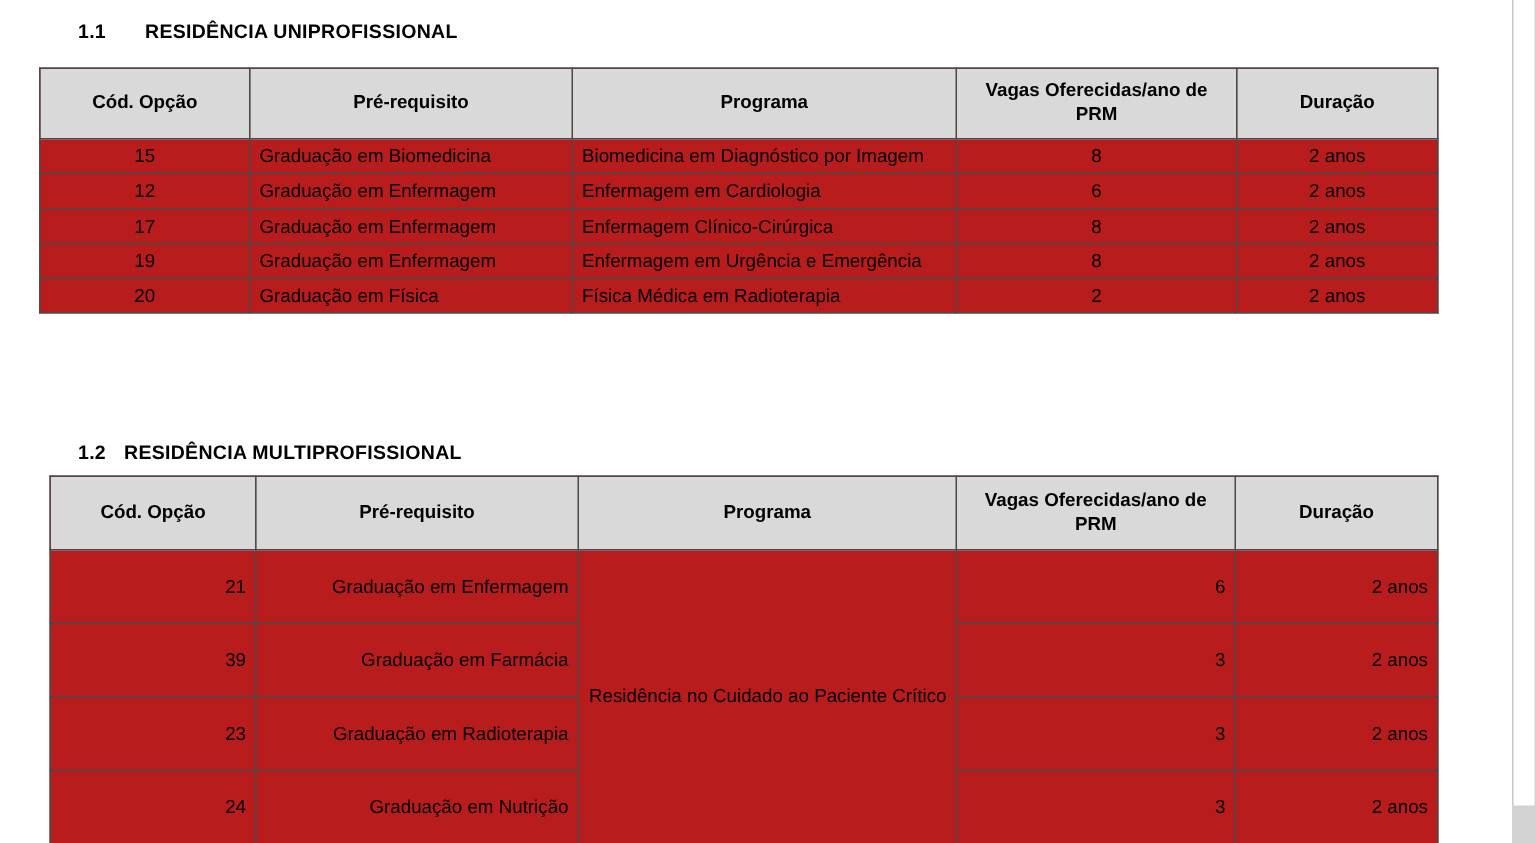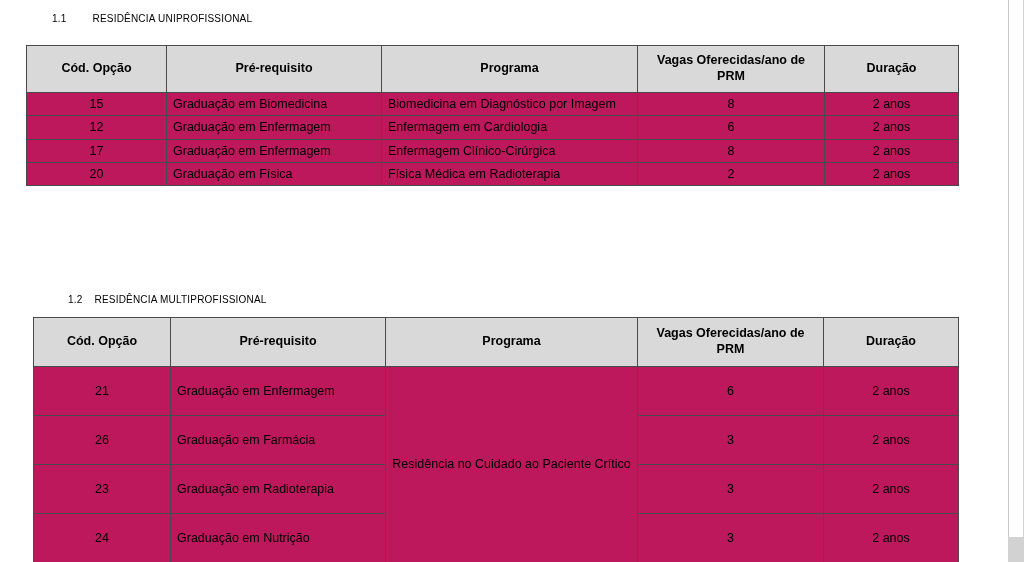--- a/index.html
+++ b/index.html
@@ -37,38 +37,38 @@
     right: 1px;
     top: 0;
     width: 14px;
     height: 537px;
     background: #ffffff;
     border-left: 1px solid #c8c8c8;
   }
 
   .section-heading {
     position: absolute;
-    font-size: 10px;
-    font-weight: normal;
+    font-size: 13px;
+    font-weight: bold;
     letter-spacing: 0.2px;
     white-space: nowrap;
   }
   .section-heading .num {
     display: inline-block;
     margin-right: 26px;
   }
   #heading-1-1 { left: 52px; top: 13px; }
-  #heading-1-2 { left: 68px; top: 294px; }
+  #heading-1-2 { left: 52px; top: 294px; }
   #heading-1-2 .num { margin-right: 12px; }
 
   table.doc-table {
     position: absolute;
     border-collapse: collapse;
     table-layout: fixed;
-    background: #be185d;
+    background: #b91c1c;
   }
   table.doc-table th,
   table.doc-table td {
     border: 1px solid #4a4a4a;
     font-size: 12.5px;
     padding: 3px 6px;
     vertical-align: middle;
   }
   table.doc-table th {
     background: #d9d9d9;
@@ -118,21 +118,21 @@
     left: 33px;
     top: 317px;
     width: 925px;
   }
   #table-multiprofissional col.w1 { width: 137px; }
   #table-multiprofissional col.w2 { width: 215px; }
   #table-multiprofissional col.w3 { width: 252px; }
   #table-multiprofissional col.w4 { width: 186px; }
   #table-multiprofissional col.w5 { width: 135px; }
   #table-multiprofissional th { height: 42px; }
-  #table-multiprofissional td { height: 42px; }
+  #table-multiprofissional td { height: 42px; text-align: right; }
 </style>
 </head>
 <body>
 
 <div class="page">
 
   <div class="section-heading" id="heading-1-1">
     <span class="num">1.1</span><span>RESIDÊNCIA UNIPROFISSIONAL</span>
   </div>
 
@@ -169,20 +169,27 @@
         <td class="c-dur">2 anos</td>
       </tr>
       <tr>
         <td class="c-code">17</td>
         <td class="c-prereq">Graduação em Enfermagem</td>
         <td class="c-prog">Enfermagem Clínico-Cirúrgica</td>
         <td class="c-vagas">8</td>
         <td class="c-dur">2 anos</td>
       </tr>
       <tr>
+        <td class="c-code">19</td>
+        <td class="c-prereq">Graduação em Enfermagem</td>
+        <td class="c-prog">Enfermagem em Urgência e Emergência</td>
+        <td class="c-vagas">8</td>
+        <td class="c-dur">2 anos</td>
+      </tr>
+      <tr>
         <td class="c-code">20</td>
         <td class="c-prereq">Graduação em Física</td>
         <td class="c-prog">Física Médica em Radioterapia</td>
         <td class="c-vagas">2</td>
         <td class="c-dur">2 anos</td>
       </tr>
     </tbody>
   </table>
 
   <div class="section-heading" id="heading-1-2">
@@ -208,21 +215,21 @@
     </thead>
     <tbody>
       <tr>
         <td class="c-code">21</td>
         <td class="c-prereq">Graduação em Enfermagem</td>
         <td class="c-prog-center" rowspan="4">Residência no Cuidado ao Paciente Crítico</td>
         <td class="c-vagas">6</td>
         <td class="c-dur">2 anos</td>
       </tr>
       <tr>
-        <td class="c-code">26</td>
+        <td class="c-code">39</td>
         <td class="c-prereq">Graduação em Farmácia</td>
         <td class="c-vagas">3</td>
         <td class="c-dur">2 anos</td>
       </tr>
       <tr>
         <td class="c-code">23</td>
         <td class="c-prereq">Graduação em Radioterapia</td>
         <td class="c-vagas">3</td>
         <td class="c-dur">2 anos</td>
       </tr>

